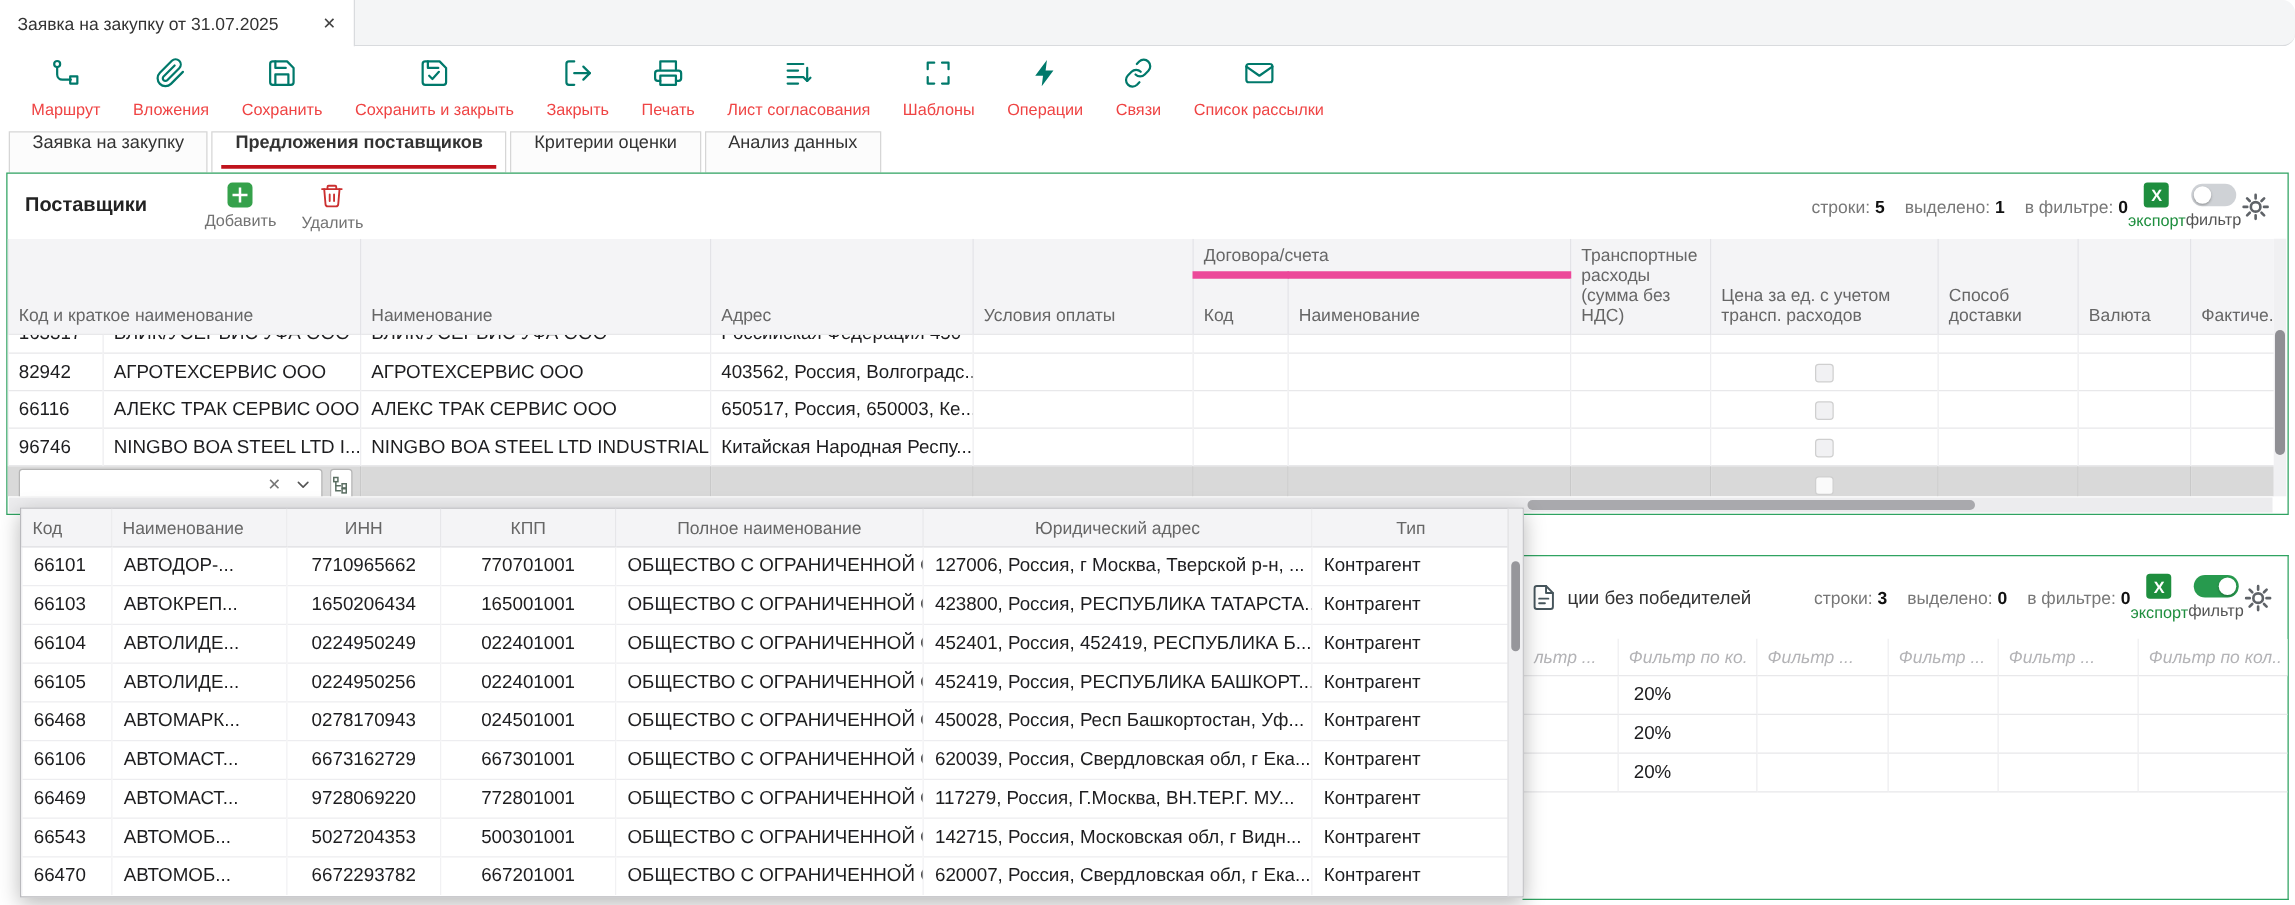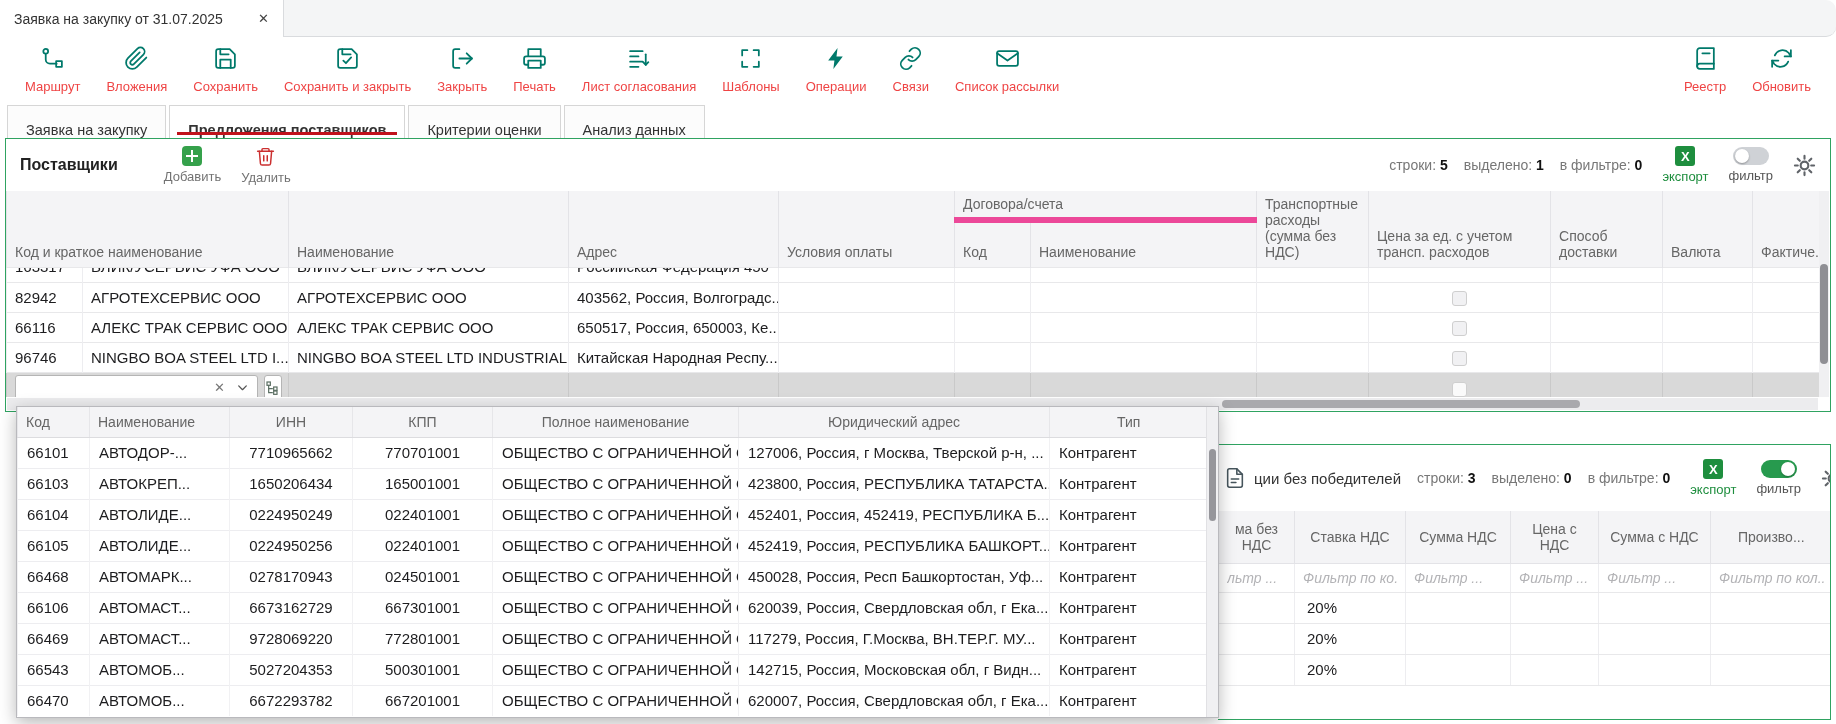--- a/index.html
+++ b/index.html
@@ -13,33 +13,33 @@
 
   
   .toolbar { position:absolute; top:37px; left:0; right:0; height:66px; background:#fff; display:flex; align-items:flex-start; padding:9px 12px 0 12px; }
   .tb-item { display:flex; flex-direction:column; align-items:center; gap:4px; padding:0 13px; cursor:pointer; color:#00796b; }
   .tb-item svg { width:25px; height:25px; }
   .tb-label { font-size:13px; color:#ef4444; white-space:nowrap; }
   .tb-right { margin-left:auto; display:flex; }
 
   
   .page-tabs { position:absolute; top:103px; left:0; right:0; height:36px; display:flex; align-items:stretch; padding:2px 0 0 7px; background:#fff; }
-  .ptab { border:1px solid #d6d6d6; background:#fcfcfc; padding:0 18px; display:flex; align-items:flex-end; font-size:14.5px; color:#333; position:relative; margin-right:3px; cursor:pointer; white-space:nowrap; }
+  .ptab { border:1px solid #d6d6d6; background:#fcfcfc; padding:0 18px; display:flex; align-items:flex-start; font-size:14.5px; color:#333; position:relative; margin-right:3px; cursor:pointer; white-space:nowrap; }
   .ptab.active { background:#fff; font-weight:bold; }
   .ptab.active::after { content:""; position:absolute; left:7px; right:7px; bottom:3px; height:3px; background:#c0131c; }
 
   
   .sup-panel { position:absolute; top:138px; left:5px; right:5px; height:274px; border:1px solid #2fa361; background:#fff; z-index:10; }
   .sup-head { height:52px; display:flex; align-items:center; padding:0 14px; gap:20px; }
   .sup-title { font-size:16px; font-weight:bold; color:#222; margin-right:26px; }
   .action { display:flex; flex-direction:column; align-items:center; gap:3px; font-size:13px; color:#737373; cursor:pointer; }
   .add-icn { width:20px; height:20px; background:#35a14b; border-radius:4px; position:relative; }
   .add-icn::before { content:""; position:absolute; left:4px; right:4px; top:9px; height:2px; background:#fff; }
   .add-icn::after { content:""; position:absolute; top:4px; bottom:4px; left:9px; width:2px; background:#fff; }
-  .head-right { margin-left:auto; display:flex; align-items:center; gap:20px; }
+  .head-right { margin-left:auto; display:flex; align-items:center; }
   .stats { display:flex; gap:16px; font-size:14px; color:#777; white-space:nowrap; }
   .stats b { color:#111; }
   .stack { display:flex; flex-direction:column; align-items:center; gap:3px; cursor:pointer; }
   .x-icon { width:20px; height:20px; background:#1e8e3e; color:#fff; border-radius:3px; font-weight:bold; font-size:13px; display:flex; align-items:center; justify-content:center; }
   .export-label { font-size:13px; color:#1e8e3e; }
   .small-label { font-size:13px; color:#555;text-align:right; }
   .toggle { width:36px; height:18px; border-radius:9px; background:#cfd2d6; position:relative; cursor:pointer; }
   .toggle .knob { position:absolute; top:2px; left:2px; width:14px; height:14px; border-radius:50%; background:#fff; box-shadow:0 1px 2px rgba(0,0,0,.3); }
   .toggle.on { background:#279a4e; }
   .toggle.on .knob { left:auto; right:2px; }
@@ -186,39 +186,20 @@
           <path d="M14 11a5 5 0 0 0-7.07 0l-2.83 2.83a5 5 0 0 0 7.07 7.07L13 19"></path>
         </svg></span>
     <span class="tb-label">Связи</span>
   </div>
   <div class="tb-item">
     <span><svg viewBox="0 0 24 24" fill="none" stroke="currentColor" stroke-width="1.7" stroke-linecap="round" stroke-linejoin="round">
           <rect x="2" y="5" width="20" height="14" rx="2"></rect>
           <path d="M2 7l10 7 10-7"></path>
         </svg></span>
     <span class="tb-label">Список рассылки</span>
-  </div>
-  <div class="tb-right">
-    <div class="tb-item">
-      <span><svg viewBox="0 0 24 24" fill="none" stroke="currentColor" stroke-width="1.7" stroke-linecap="round" stroke-linejoin="round">
-            <path d="M6.5 2H20v20H6.5A2.5 2.5 0 0 1 4 19.5v-15A2.5 2.5 0 0 1 6.5 2z"></path>
-            <path d="M4 19.5A2.5 2.5 0 0 1 6.5 17H20"></path>
-            <path d="M9 7h7"></path>
-          </svg></span>
-      <span class="tb-label">Реестр</span>
-    </div>
-    <div class="tb-item">
-      <span><svg viewBox="0 0 24 24" fill="none" stroke="currentColor" stroke-width="1.7" stroke-linecap="round" stroke-linejoin="round">
-            <path d="M21 4v6h-6"></path>
-            <path d="M3 20v-6h6"></path>
-            <path d="M5.6 9A8 8 0 0 1 19 6.7L21 10"></path>
-            <path d="M3 14l2 3.3A8 8 0 0 0 18.4 15"></path>
-          </svg></span>
-      <span class="tb-label">Обновить</span>
-    </div>
   </div>
 </div>
 
 <div class="page-tabs">
   <div class="ptab">
       <span>Заявка на закупку</span>
     </div>
   <div class="ptab active">
       <span>Предложения поставщиков</span>
     </div>
@@ -467,28 +448,20 @@
     <colgroup>
       <col style="width:76px">
         <col style="width:111px">
         <col style="width:105px">
       <col style="width:88px">
         <col style="width:112px">
         <col style="width:121px">
     </colgroup>
     <thead>
       <tr>
-        <th>ма без НДС</th>
-        <th>Ставка НДС</th>
-        <th>Сумма НДС</th>
-        <th>Цена с НДС</th>
-        <th>Сумма с НДС</th>
-        <th>Произво...</th>
-      </tr>
-      <tr>
         <td class="fcell"><input placeholder="льтр ..." style=""></td>
         <td class="fcell"><input placeholder="Фильтр по ко..." style=""></td>
         <td class="fcell"><input placeholder="Фильтр ..." style=""></td>
         <td class="fcell"><input placeholder="Фильтр ..." style=""></td>
         <td class="fcell"><input placeholder="Фильтр ..." style=""></td>
         <td class="fcell"><input placeholder="Фильтр по кол..." style=""></td>
       </tr>
     </thead>
     <tbody>
       <tr>

